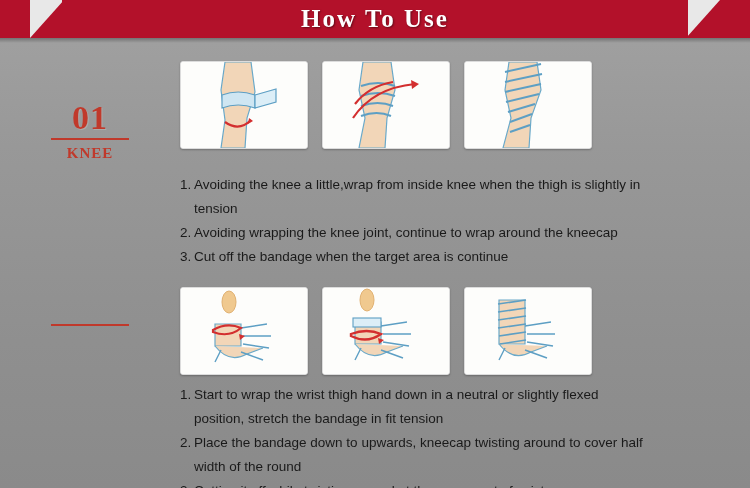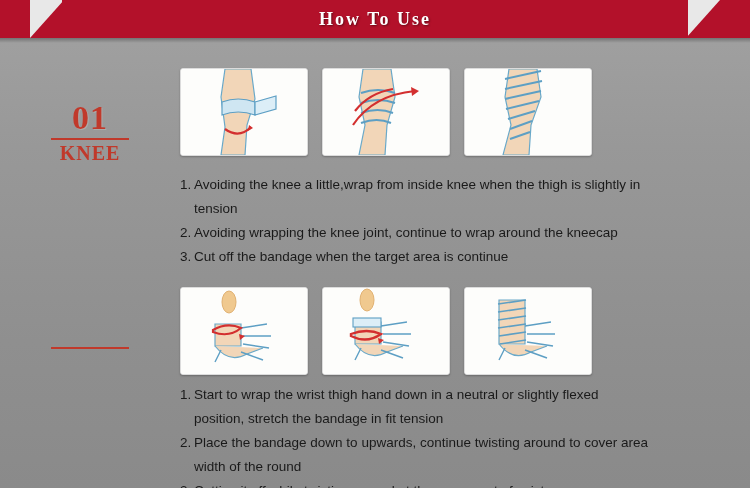--- a/index.html
+++ b/index.html
@@ -71,38 +71,38 @@
     position: absolute;
     top: 0;
     left: 0;
     width: 750px;
     height: 38px;
     line-height: 38px;
     text-align: center;
     color: #ffffff;
     font-family: "Liberation Serif", serif;
     font-weight: bold;
-    font-size: 18px;
+    font-size: 25px;
     letter-spacing: 2px;
     text-shadow: 1px 1px 2px rgba(0,0,0,0.45);
   }
   .header-shadow {
     width: 750px;
     height: 5px;
     background: linear-gradient(180deg, rgba(0,0,0,0.28), rgba(0,0,0,0));
   }
 
   
   .section {
     position: relative;
     padding: 0;
   }
   .sec-row {
     display: flex;
-    align-items: center;
+    align-items: flex-start;
   }
   .num-col {
     width: 180px;
     flex: 0 0 180px;
     text-align: center;
     padding-top: 58px;
     box-sizing: border-box;
   }
   .num {
     font-family: "Liberation Serif", serif;
@@ -114,21 +114,21 @@
     text-shadow: 1px 1px 0 rgba(255,255,255,0.18);
   }
   .num-rule {
     width: 78px;
     height: 2px;
     background: #c0392b;
     margin: 3px auto 3px auto;
   }
   .num-label {
     font-family: "Liberation Serif", serif;
-    font-size: 20px;
+    font-size: 15px;
     font-weight: bold;
     color: #c0392b;
     letter-spacing: 1px;
     line-height: 20px;
   }
   .imgs {
     display: flex;
     gap: 14px;
     padding-top: 18px;
   }
@@ -321,21 +321,21 @@
       </div>
     </div>
 
     <div class="steps">
       <div class="step">
         <span class="step-num">1.</span>
         <span class="step-text">Start to wrap the wrist thigh hand down in a neutral or slightly flexed position, stretch the bandage in fit tension</span>
       </div>
       <div class="step">
         <span class="step-num">2.</span>
-        <span class="step-text">Place the bandage down to upwards, continue twisting around to cover area width of the round</span>
+        <span class="step-text">Place the bandage down to upwards, kneecap twisting around to cover half width of the round</span>
       </div>
       <div class="step">
         <span class="step-num">3.</span>
         <span class="step-text">Cutting it off while twisting around at the upper part of wrist</span>
       </div>
     </div>
   </div>
 
 </div>
 

